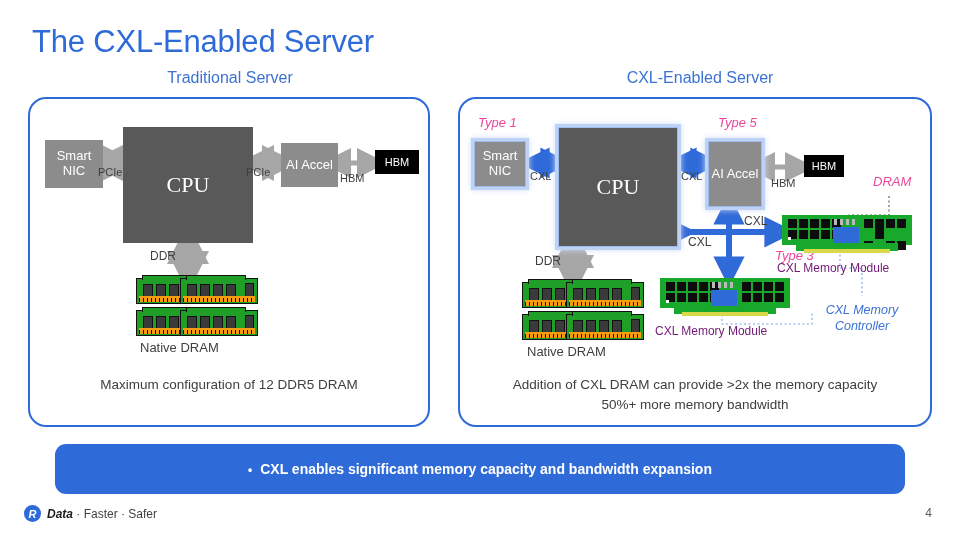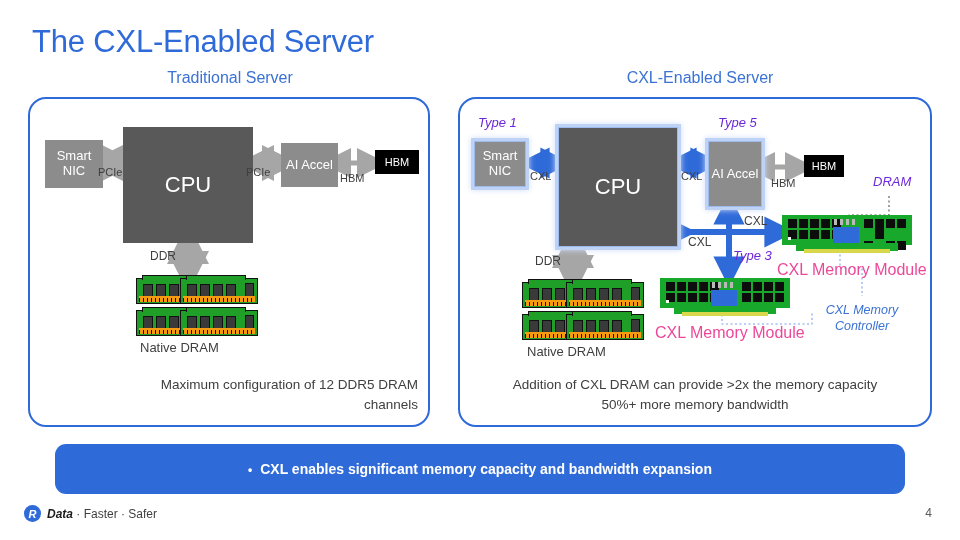--- a/index.html
+++ b/index.html
@@ -34,34 +34,34 @@
   }
   #panel-left{left:28px;top:97px;width:402px;height:330px;}
   #panel-right{left:458px;top:97px;width:474px;height:330px;}
 
   
   .blk{
     box-sizing:border-box;
     display:flex;align-items:center;justify-content:center;
     text-align:center;color:#ffffff;line-height:1.12;
   }
-  .blk-cpu{background:#595959;font-size:22px;}
+  .blk-cpu{background:#595959;font-size:22px;font-family:Liberation Serif, serif;}
   .blk-gray{background:#8c8c8c;font-size:13px;}
   .blk-black{background:#000000;font-size:11px;}
 
   .glow{
     box-shadow:0 0 0 3px #bdd2f5, 0 0 6px 3px #cfdef8;
     border:1px solid #9ebbee;
   }
 
   
   .lbl{font-size:12px;color:#3f3f3f;white-space:nowrap;}
   .lbl-sm{font-size:11px;color:#3f3f3f;white-space:nowrap;}
-  .lbl-it{font-size:13px;color:#6d28d9;font-style:italic;white-space:nowrap;}
-  .lbl-mod{font-size:16px;color:#ec4899;white-space:nowrap;}
+  .lbl-it{font-size:13px;color:#ec4899;font-style:italic;white-space:nowrap;}
+  .lbl-mod{font-size:12px;color:#701a75;white-space:nowrap;}
   .lbl-ctrl{font-size:12.5px;color:#3b72d4;font-style:italic;
             white-space:nowrap;text-align:center;line-height:1.25;}
   .lbl-native{font-size:13px;color:#3f3f3f;white-space:nowrap;}
 
   
   .panel-foot{
     font-size:13.5px;color:#404040;text-align:center;line-height:1.45;
   }
 
   
@@ -268,28 +268,27 @@
         <i></i>
         <i></i>
       </div>
     <div class="tab"></div>
       <div class="gold"></div>
   </div>
 </div>
 
 <div class="abs lbl-native" style="left:140px;top:340px;">Native DRAM</div>
 
-<div class="abs panel-foot" style="left:40px;top:375px;width:378px;text-align:right;">
+<div class="abs panel-foot" style="left:40px;top:375px;width:378px;">
   <div>Maximum configuration of 12 DDR5 DRAM</div>
-  <div>channels</div>
 </div>
 
 <div class="abs lbl-it" style="left:478px;top:115px;">Type 1</div>
 <div class="abs lbl-it" style="left:718px;top:115px;">Type 5</div>
-<div class="abs lbl-it" style="left:733px;top:248px;">Type 3</div>
+<div class="abs lbl-it" style="left:775px;top:248px;">Type 3</div>
 
 <div class="abs blk blk-gray glow" style="left:474px;top:141px;width:52px;height:46px;flex-direction:column;">
   <span>Smart</span>
   <span>NIC</span>
 </div>
 
 <div class="abs blk blk-cpu glow" style="left:558px;top:127px;width:120px;height:120px;">
   <span>CPU</span>
 </div>
 

